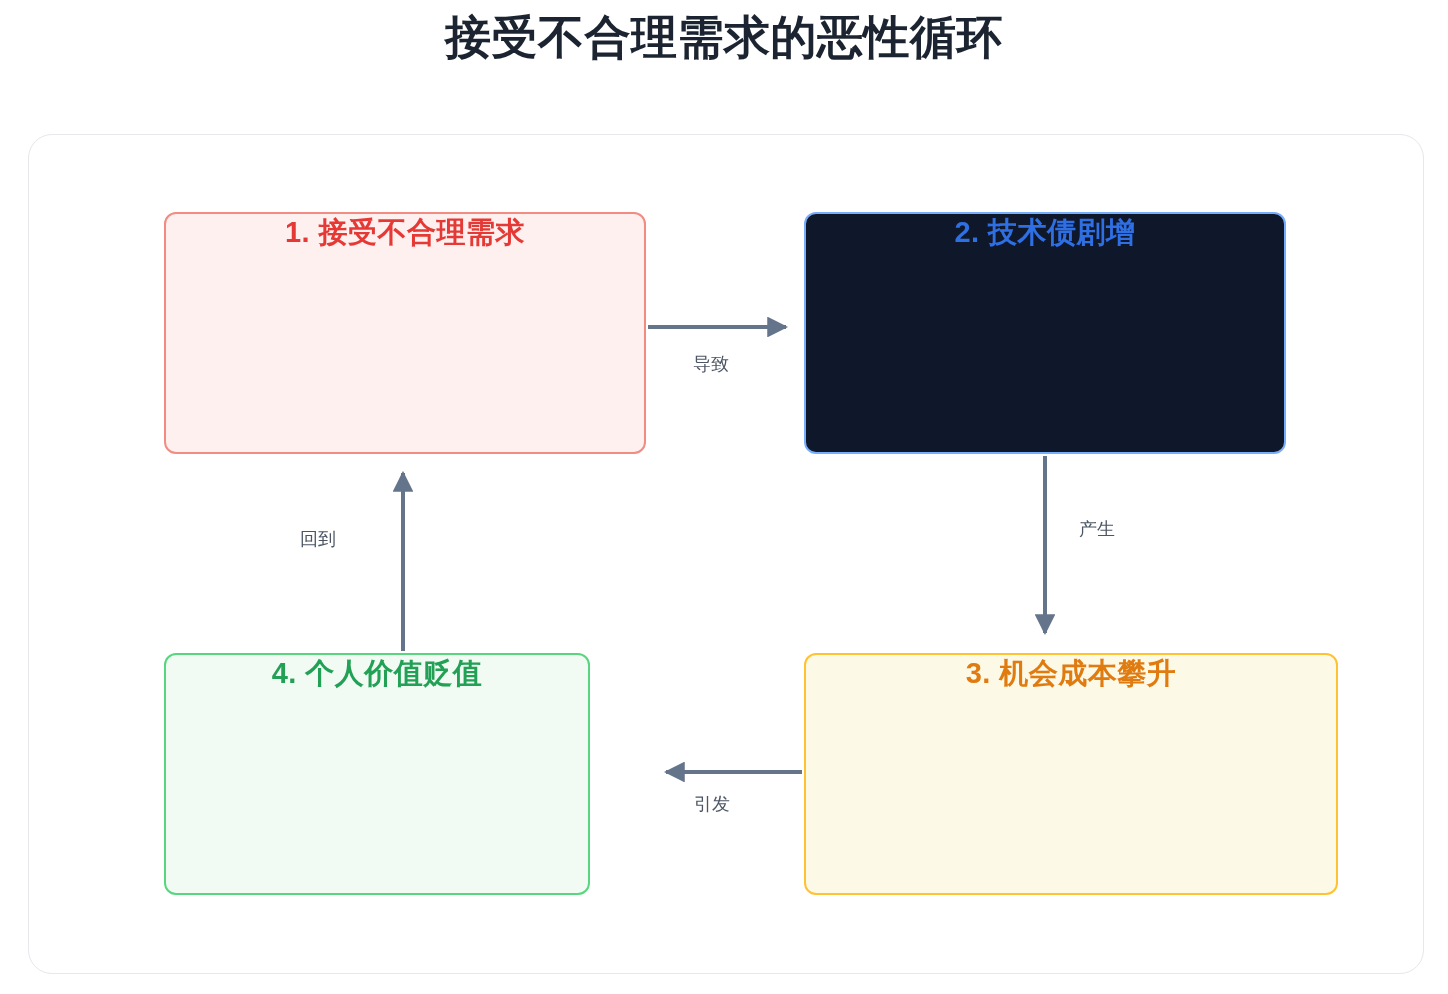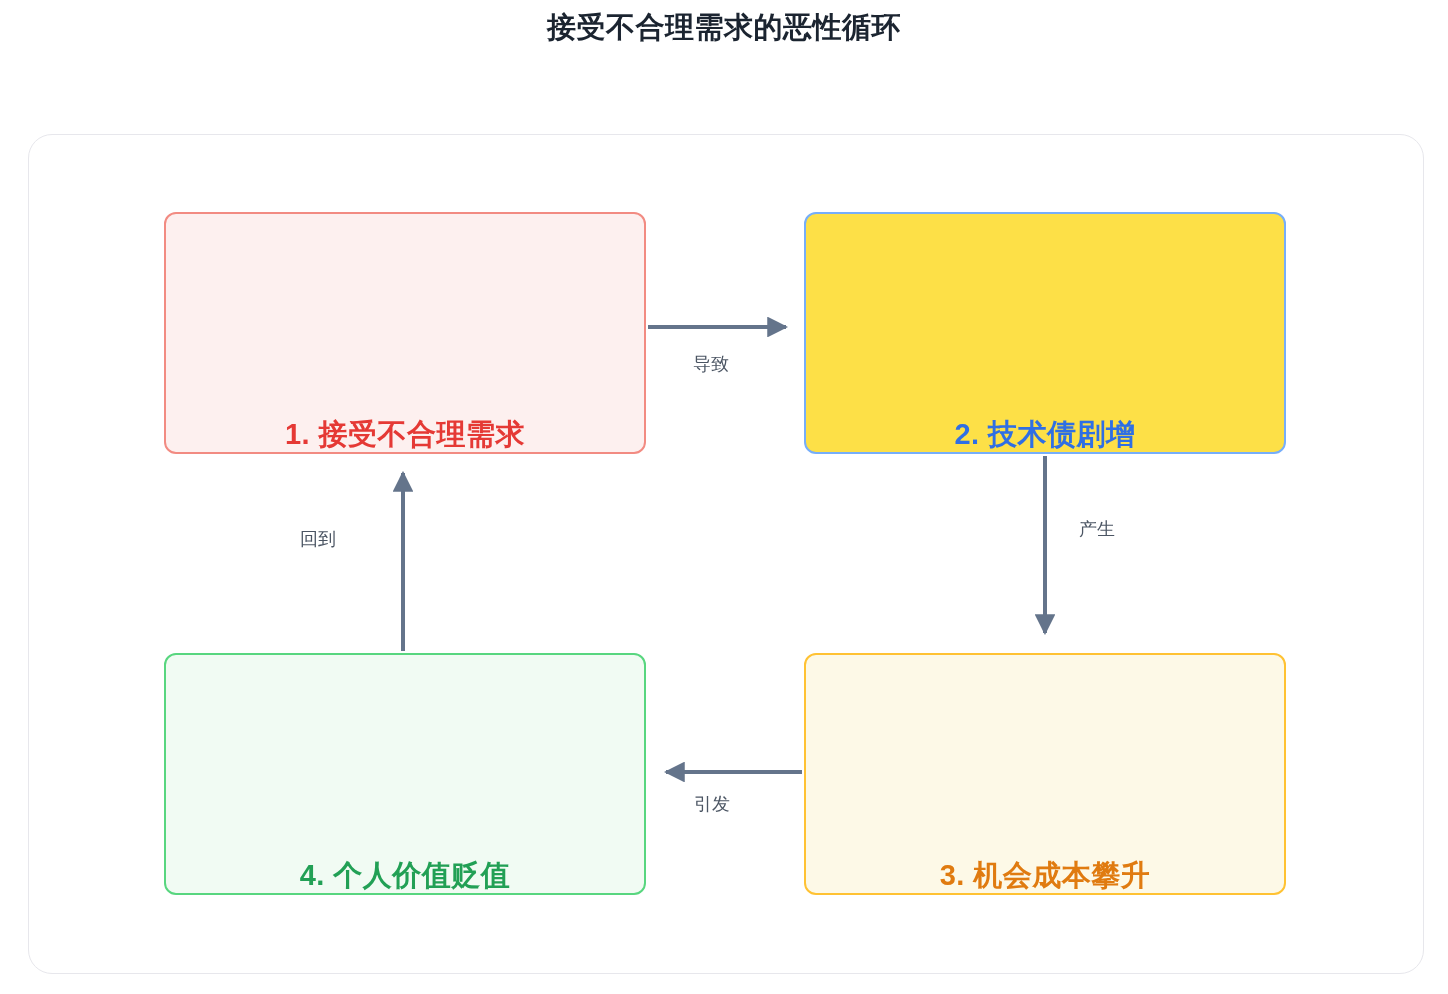--- a/index.html
+++ b/index.html
@@ -15,21 +15,21 @@
     position: relative;
   }
 
   
   .page-title {
     position: absolute;
     top: 10px;
     left: 0;
     width: 1448px;
     text-align: center;
-    font-size: 29px;
+    font-size: 46px;
     font-weight: bold;
     color: #1b2430;
     letter-spacing: 0.5px;
     line-height: 1.2;
   }
 
   
   .diagram-card {
     position: absolute;
     left: 28px;
@@ -53,35 +53,35 @@
   }
 
   
   .node {
     position: absolute;
     box-sizing: border-box;
     border-width: 2px;
     border-style: solid;
     border-radius: 12px;
     display: flex;
-    align-items: flex-end;
+    align-items: flex-start;
     justify-content: center;
     text-align: center;
   }
   .node-label {
     font-size: 29px;
     font-weight: bold;
     line-height: 1.25;
     letter-spacing: 0.5px;
   }
 
   #node-1 { left: 164px; top: 212px;  width: 482px; height: 242px; }
   #node-2 { left: 804px; top: 212px;  width: 482px; height: 242px; }
-  #node-3 { left: 804px; top: 653px;  width: 482px; height: 242px; }
-  #node-4 { left: 164px; top: 653px;  width: 482px; height: 242px; }
+  #node-3 { left: 804px; top: 653px;  width: 534px; height: 242px; }
+  #node-4 { left: 164px; top: 653px;  width: 426px; height: 242px; }
 
   
   .edge-label {
     position: absolute;
     font-size: 18px;
     color: #4b5563;
     white-space: nowrap;
     line-height: 1;
   }
   #edge-label-1 { left: 693px;  top: 355px; }
@@ -116,21 +116,21 @@
   </g>
 
   <g>
     <line x1="403" y1="651" x2="403" y2="473" stroke="#64748b" stroke-width="4" marker-end="url(#arrow-r)"></line>
   </g>
 </svg>
 
 <div class="node" id="node-1" style="border-color: rgb(242, 139, 130); background: rgb(253, 240, 239);">
   <span class="node-label" style="color: rgb(229, 57, 53);">1. 接受不合理需求</span>
 </div>
-<div class="node" id="node-2" style="border-color: rgb(118, 174, 250); background: #fde047;">
+<div class="node" id="node-2" style="border-color: rgb(118, 174, 250); background: #0f172a;">
   <span class="node-label" style="color: rgb(47, 111, 228);">2. 技术债剧增</span>
 </div>
 <div class="node" id="node-3" style="border-color: rgb(255, 194, 51); background: rgb(253, 249, 231);">
   <span class="node-label" style="color: rgb(224, 123, 16);">3. 机会成本攀升</span>
 </div>
 <div class="node" id="node-4" style="border-color: rgb(88, 214, 127); background: rgb(241, 251, 243);">
   <span class="node-label" style="color: rgb(34, 160, 85);">4. 个人价值贬值</span>
 </div>
 
 <div class="edge-label" id="edge-label-1" style="color: rgb(75, 85, 99);">导致</div>

